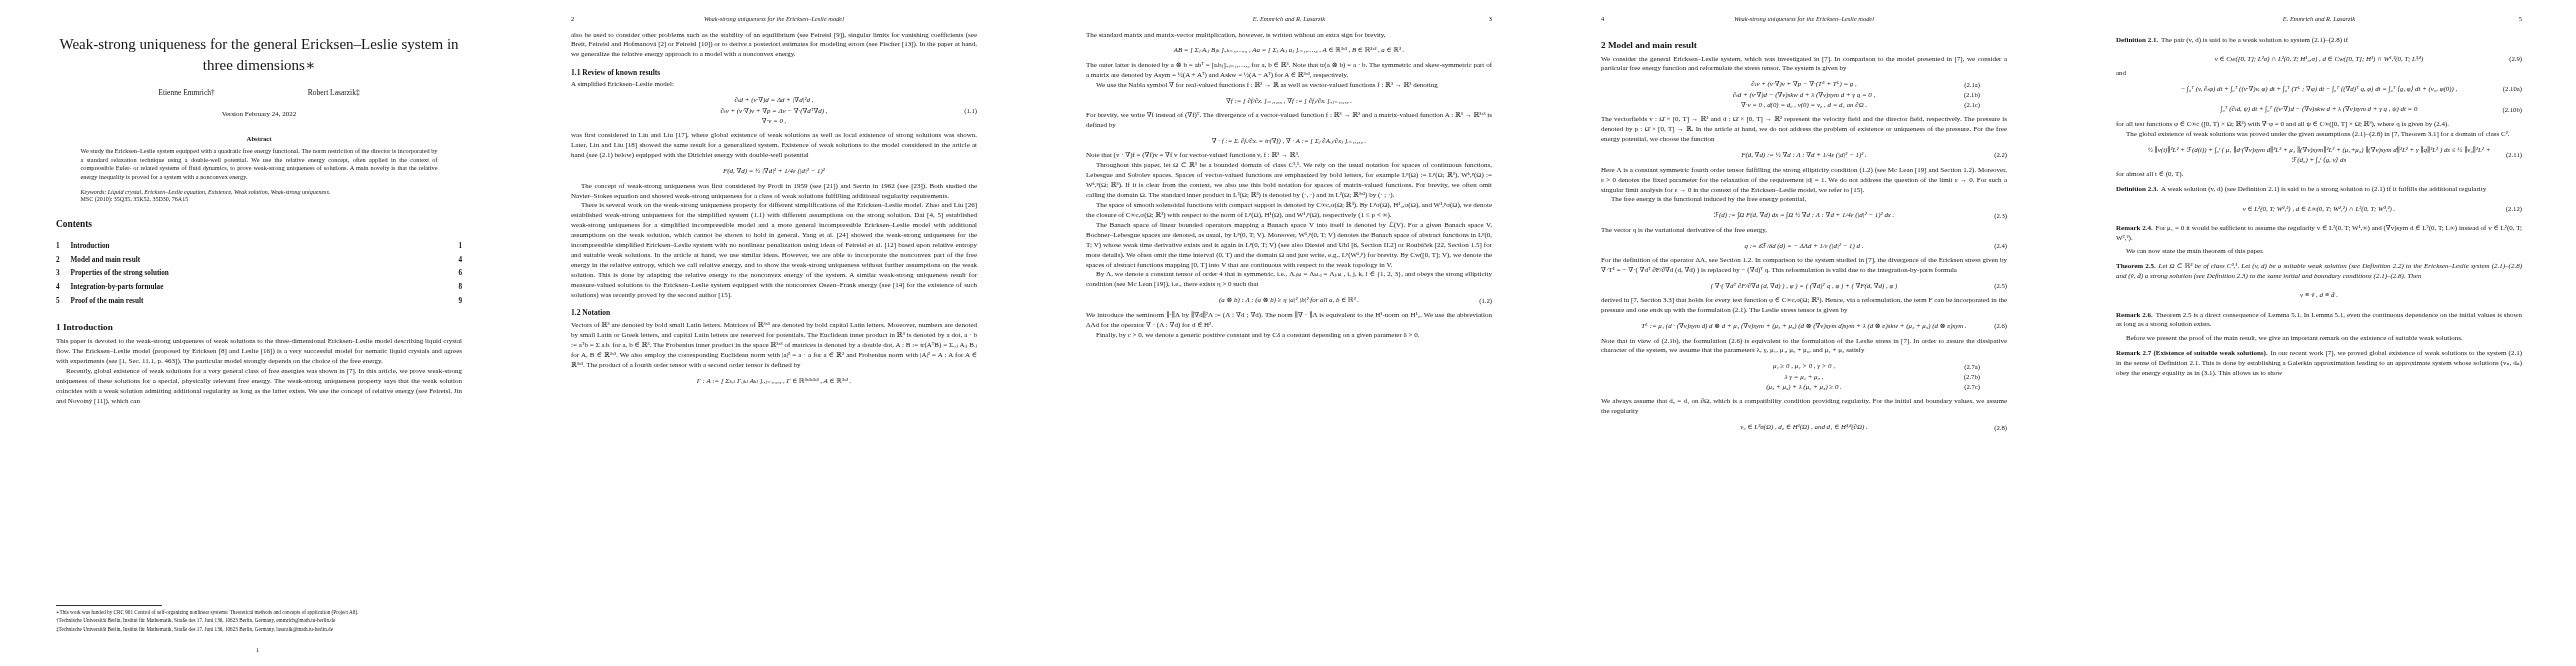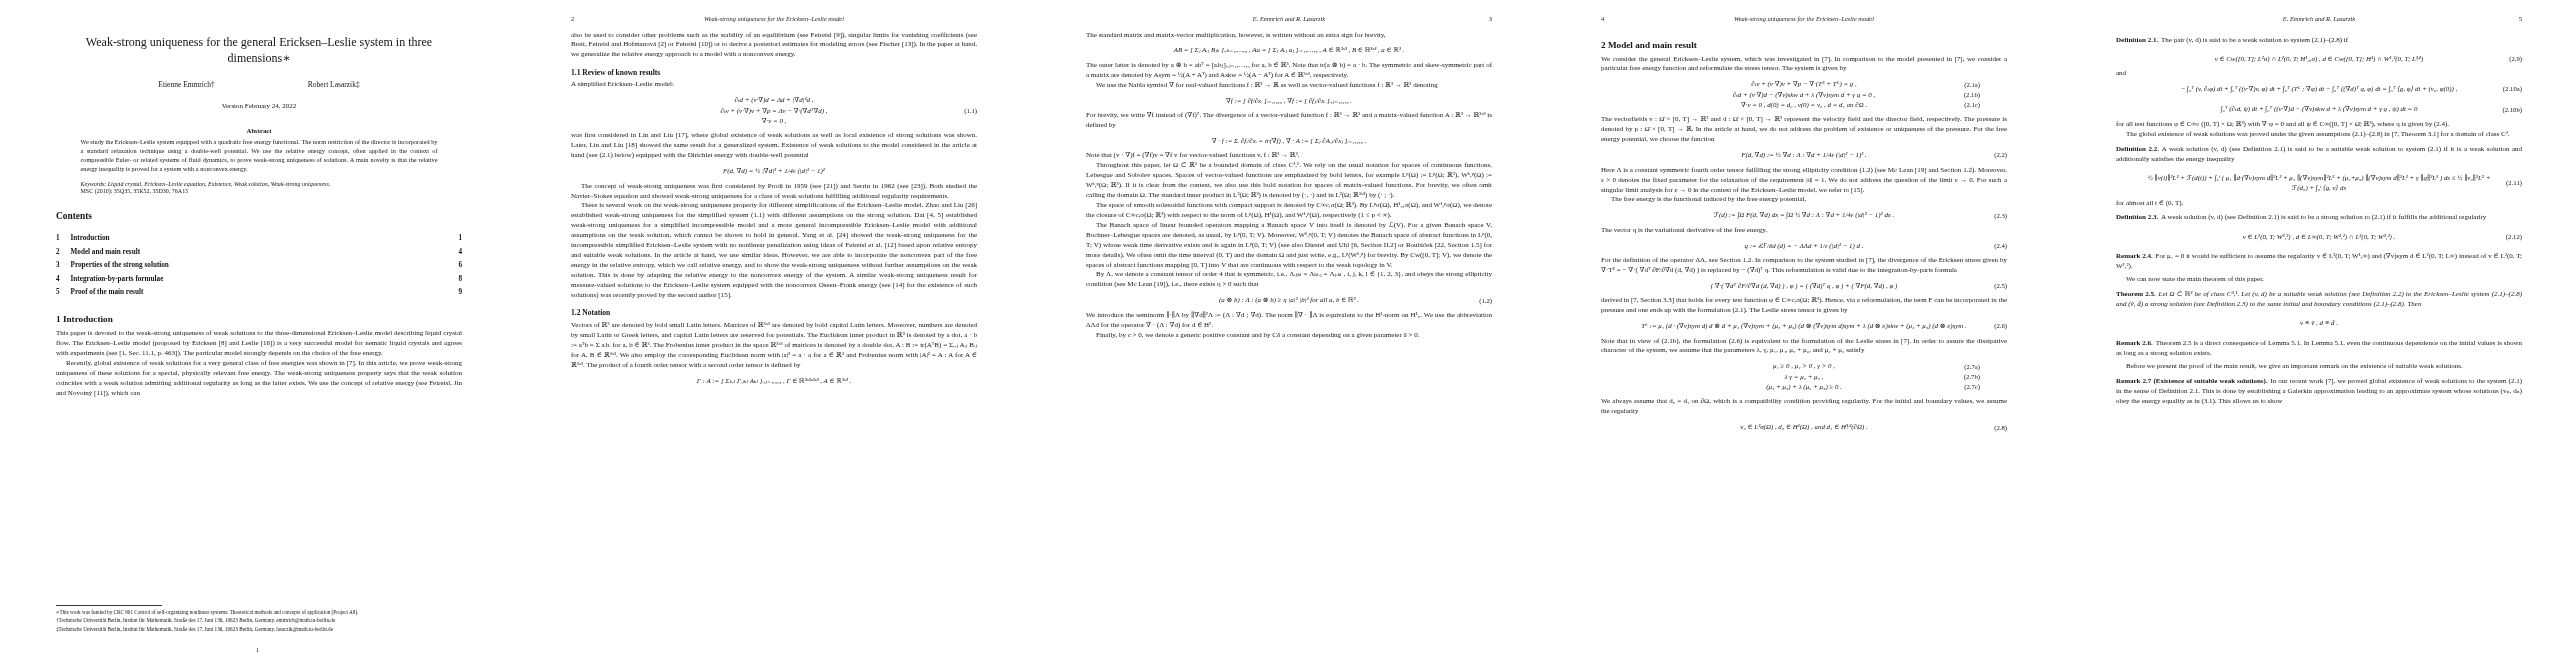--- a/index.html
+++ b/index.html
@@ -11,21 +11,21 @@
                font-size:16px;letter-spacing:2.8px;color:#8b8b8b;white-space:nowrap;}
   .pages{position:absolute;left:0;top:0;display:flex;width:2576px;height:667px;}
   .page{width:515px;height:667px;box-sizing:border-box;padding:14.5px 53px 33px 56px;
         position:relative;display:flex;flex-direction:column;overflow:hidden;background:#fff;}
   .page-first{padding-top:31px;}
   .page-body{flex:1;display:flex;flex-direction:column;min-height:0;}
   .running-head{display:flex;align-items:baseline;font-size:6.4px;margin-bottom:9px;}
   .rh-left{width:22px;text-align:left;}
   .rh-center{flex:1;text-align:center;font-style:italic;color:#222;}
   .rh-right{width:22px;text-align:right;}
-  .title{font-size:12px;font-weight:normal;text-align:center;margin:3.3px 0 13.3px;line-height:1.35;}
+  .title{font-size:15px;font-weight:normal;text-align:center;margin:3.3px 0 13.3px;line-height:1.35;}
   .authors{display:flex;justify-content:center;gap:93px;font-size:7.5px;margin:0 0 4.4px;}
   .version{text-align:center;font-size:7px;margin:9px 0 16.7px;}
   .abstract-head{text-align:center;font-weight:bold;font-size:6.7px;margin:0 0 4.4px;}
   .abstract{font-size:6.3px;line-height:1.42;text-align:justify;padding:0 24.5px;margin:0;}
   .keywords{font-size:6px;font-style:italic;text-align:justify;padding:0 24.5px;margin:6.7px 0 0;}
   .msc{font-size:6px;padding:0 24.5px;margin:1.1px 0 0;}
   .contents-head{font-size:9.4px;font-weight:bold;margin:16.7px 0 7.8px;}
   .toc{margin:0 0 3.3px;}
   .toc-row{display:flex;font-weight:bold;font-size:7.2px;margin:5.6px 0;}
   .toc-num{width:14.5px;}
@@ -197,21 +197,20 @@
           <span class="rh-right">5</span>
         </div>
         <div class="page-body">
           <p class="para env"><span class="env-label">Definition 2.1.</span><span class="env-text">The pair (v, d) is said to be a weak solution to system (2.1)–(2.8) if</span></p>
           <div class="eq"><span class="math">v ∈ Cw([0, T]; L²σ) ∩ L²(0, T; H¹₀,σ) ,   d ∈ Cw([0, T]; H¹) ∩ W¹,²(0, T; L³⁄²)</span><span class="tag">(2.9)</span></div>
           <p class="para">and</p>
           <div class="eq"><span class="math">− ∫₀ᵀ (v, ∂ₜφ) dt + ∫₀ᵀ ((v·∇)v, φ) dt + ∫₀ᵀ (Tᴸ ; ∇φ) dt − ∫₀ᵀ ((∇d)ᵀ q, φ) dt = ∫₀ᵀ ⟨g, φ⟩ dt + (v₀, φ(0)) ,</span><span class="tag">(2.10a)</span></div>
           <div class="eq"><span class="math">∫₀ᵀ (∂ₜd, ψ) dt + ∫₀ᵀ ((v·∇)d − (∇v)skw d + λ (∇v)sym d + γ q , ψ) dt = 0</span><span class="tag">(2.10b)</span></div>
           <p class="para">for all test functions φ ∈ C∞c ([0, T) × Ω; ℝ³) with ∇·φ = 0 and all ψ ∈ C∞([0, T] × Ω̄; ℝ³), where q is given by (2.4).</p>
           <p class="para indent">The global existence of weak solutions was proved under the given assumptions (2.1)–(2.8) in [7, Theorem 3.1] for a domain of class C².</p>
-          <p class="para env"><span class="env-label">Definition 2.2.</span><span class="env-text">A weak solution (v, d) (see Definition 2.1) is said to be a suitable weak solution to system (2.1) if it is a weak solution and additionally satisfies the energy inequality</span></p>
           <div class="eq"><span class="math">½ ∥v(t)∥²L² + ℱ(d(t)) + ∫₀ᵗ ( μ₁ ∥d·(∇v)sym d∥²L² + μ₄ ∥(∇v)sym∥²L² + (μ₅+μ₆) ∥(∇v)sym d∥²L² + γ ∥q∥²L² ) ds ≤ ½ ∥v₀∥²L² + ℱ(d₀) + ∫₀ᵗ ⟨g, v⟩ ds</span><span class="tag">(2.11)</span></div>
           <p class="para">for almost all t ∈ (0, T).</p>
           <p class="para env"><span class="env-label">Definition 2.3.</span><span class="env-text">A weak solution (v, d) (see Definition 2.1) is said to be a strong solution to (2.1) if it fulfills the additional regularity</span></p>
           <div class="eq"><span class="math">v ∈ L²(0, T; W²,²) ,   d ∈ L∞(0, T; W²,²) ∩ L²(0, T; W³,²) .</span><span class="tag">(2.12)</span></div>
           <p class="para env"><span class="env-label">Remark 2.4.</span><span class="env-text">For μ₁ = 0 it would be sufficient to assume the regularity v ∈ L²(0, T; W¹,∞) and (∇v)sym d ∈ L²(0, T; L∞) instead of v ∈ L²(0, T; W²,²).</span></p>
           <p class="para indent">We can now state the main theorem of this paper.</p>
           <p class="para env thm"><span class="env-label">Theorem 2.5.</span><span class="env-text">Let Ω ⊂ ℝ³ be of class C³,¹. Let (v, d) be a suitable weak solution (see Definition 2.2) to the Ericksen–Leslie system (2.1)–(2.8) and (ṽ, d̃) a strong solution (see Definition 2.3) to the same initial and boundary conditions (2.1)–(2.8). Then</span></p>
           <div class="eq"><span class="math">v ≡ ṽ ,    d ≡ d̃ .</span></div>
           <p class="para env"><span class="env-label">Remark 2.6.</span><span class="env-text">Theorem 2.5 is a direct consequence of Lemma 5.1. In Lemma 5.1, even the continuous dependence on the initial values is shown as long as a strong solution exists.</span></p>
           <p class="para indent">Before we present the proof of the main result, we give an important remark on the existence of suitable weak solutions.</p>

